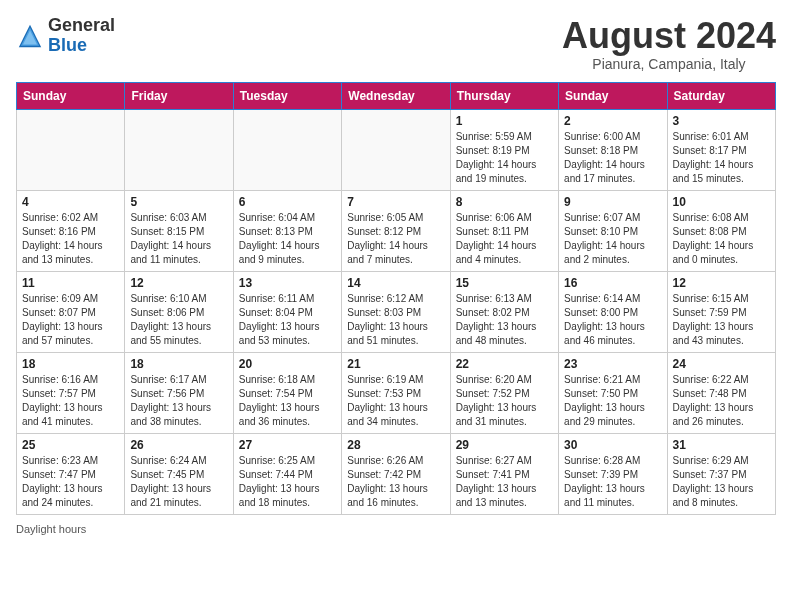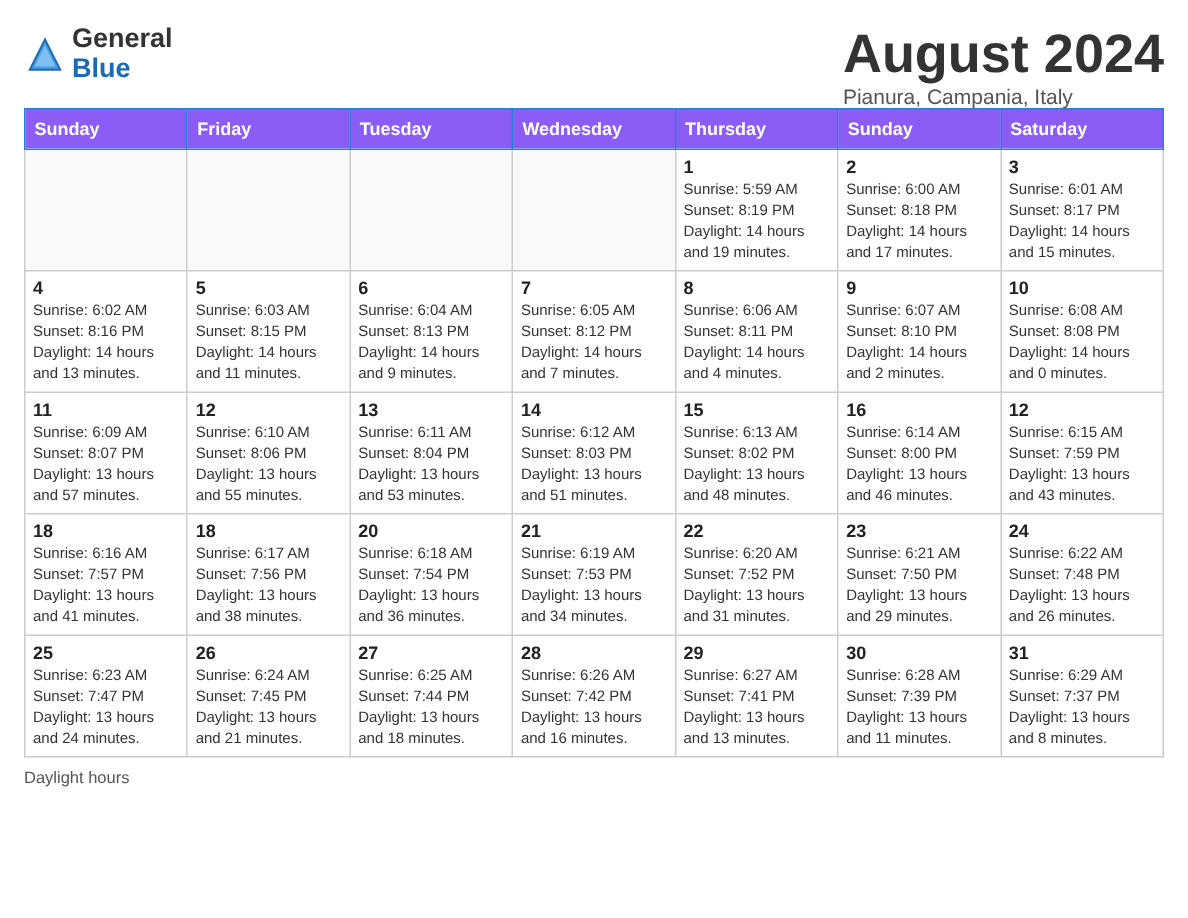--- a/index.html
+++ b/index.html
@@ -7,57 +7,58 @@
       font-family: Arial, sans-serif;
       background: #fff;
       width: 792px;
       min-height: 612px;
       padding: 16px;
     }
     .header {
       display: flex;
       justify-content: space-between;
       align-items: flex-start;
+      margin-bottom: 10px;
     }
     .logo {
       display: flex;
       align-items: center;
       gap: 4px;
     }
     .logo-text {
       font-size: 18px;
       font-weight: bold;
       line-height: 1.1;
     }
     .logo-general { color: #333; }
     .logo-blue { color: #1a6bb5; }
     .logo-icon {
       width: 28px;
       height: 28px;
     }
     .title-block {
-      text-align: left;
+      text-align: center;
     }
     .month-year {
       font-size: 36px;
       font-weight: bold;
       color: #333;
       line-height: 1.1;
     }
     .location {
       font-size: 14px;
       color: #555;
     }
     .calendar {
       width: 100%;
       border-collapse: collapse;
       font-size: 11px;
     }
     .calendar th {
-      background-color: #8b5cf6;
+      background-color: #be185d;
       color: #fff;
       text-align: left;
       padding: 6px 6px;
       font-size: 12px;
       font-weight: bold;
       border: 1px solid #2a7fd4;
     }
     .calendar td {
       border: 1px solid #ccc;
       vertical-align: top;

